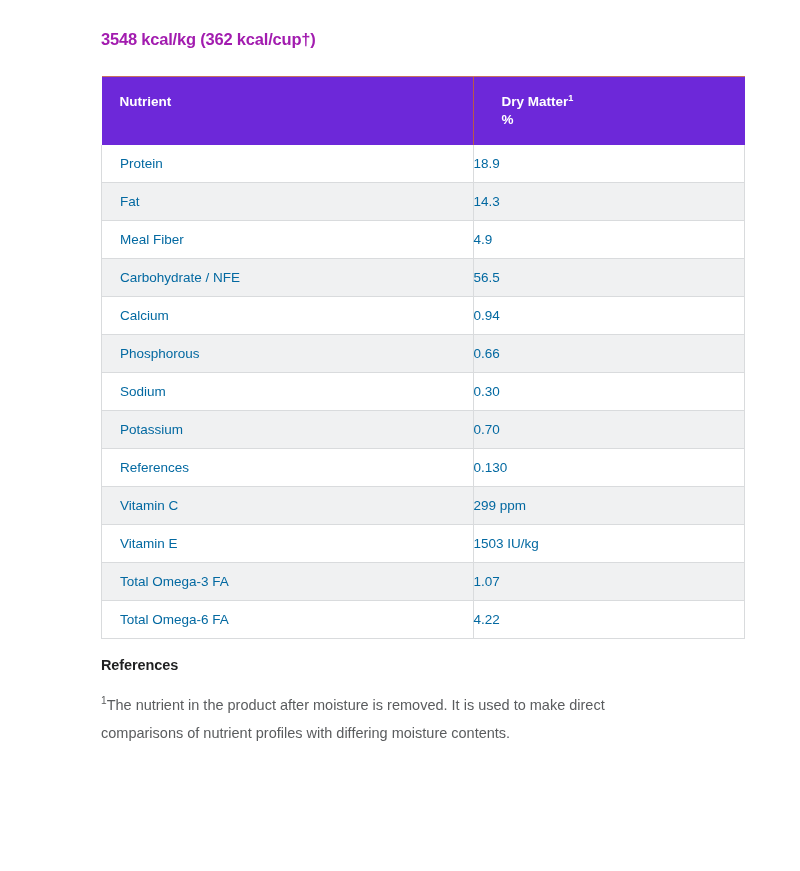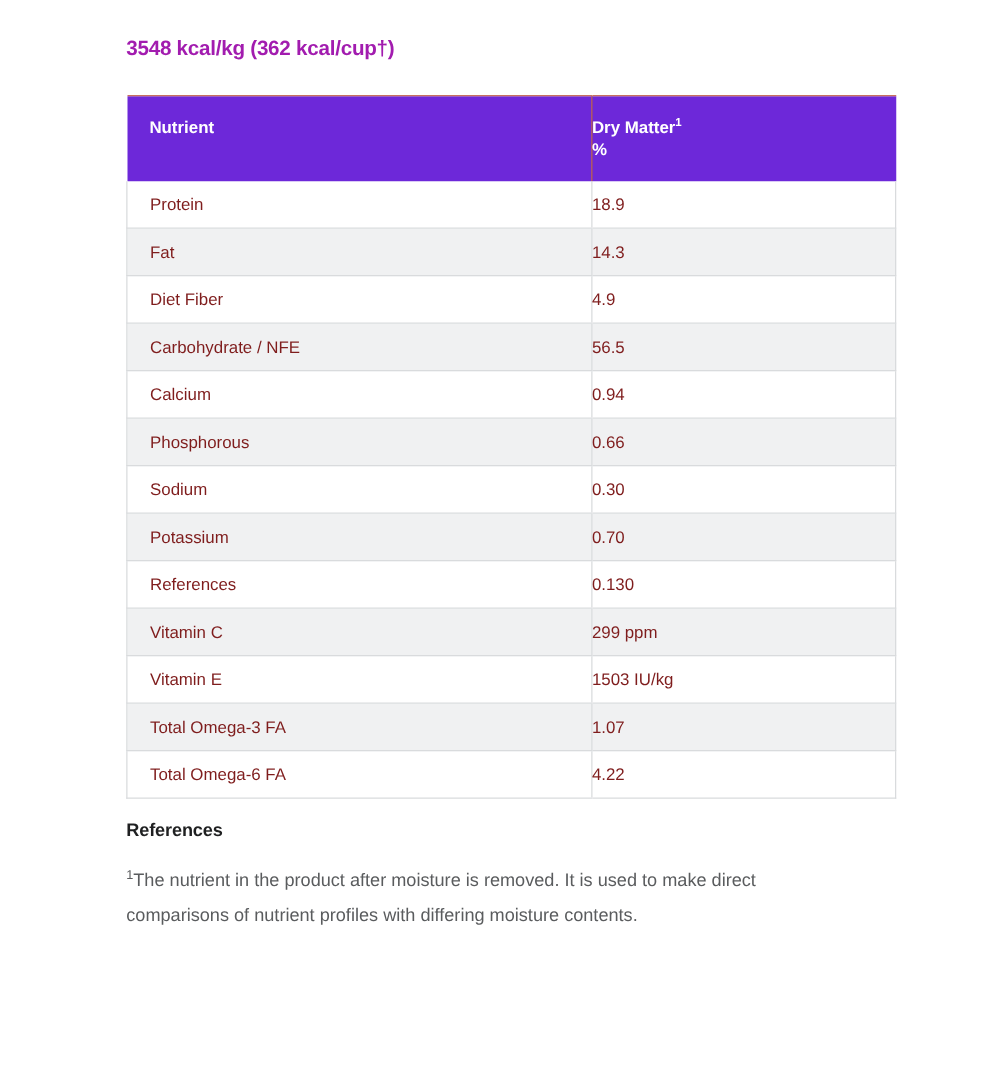--- a/index.html
+++ b/index.html
@@ -54,39 +54,39 @@
     font-weight: bold;
     text-align: left;
     vertical-align: top;
     padding: 16px 0 16px 18px;
     line-height: 1.35;
     border: none;
     border-top: 1px solid #c8705f;
   }
   .nutrient-table thead th.col-value {
     border-left: 1px solid #b8584a;
-    padding-left: 0;
+    padding-left: 28px;
   }
 
   .nutrient-table th.col-nutrient { width: 353px; }
   .nutrient-table th.col-value    { width: 243px; }
 
   .hdr-line2 {
     display: block;
   }
   sup {
     font-size: 0.68em;
     vertical-align: super;
     line-height: 0;
   }
 
   .nutrient-table tbody td {
     height: 37px;
     padding: 0 0 0 18px;
-    color: #7f1d1d;
+    color: #0369a1;
     border-bottom: 1px solid #d9dbdd;
     border-left: 1px solid #d9dbdd;
     vertical-align: middle;
     font-size: 13.5px;
     line-height: 1.3;
   }
   .nutrient-table tbody td.cell-value {
     padding-left: 0;
   }
   .nutrient-table tbody tr td:last-child {
@@ -144,21 +144,21 @@
     <tbody id="table-body">
         <tr>
           <td class="cell-nutrient">Protein</td>
           <td class="cell-value">18.9</td>
         </tr>
         <tr class="alt">
           <td class="cell-nutrient">Fat</td>
           <td class="cell-value">14.3</td>
         </tr>
         <tr>
-          <td class="cell-nutrient">Diet Fiber</td>
+          <td class="cell-nutrient">Meal Fiber</td>
           <td class="cell-value">4.9</td>
         </tr>
         <tr class="alt">
           <td class="cell-nutrient">Carbohydrate / NFE</td>
           <td class="cell-value">56.5</td>
         </tr>
         <tr>
           <td class="cell-nutrient">Calcium</td>
           <td class="cell-value">0.94</td>
         </tr>

